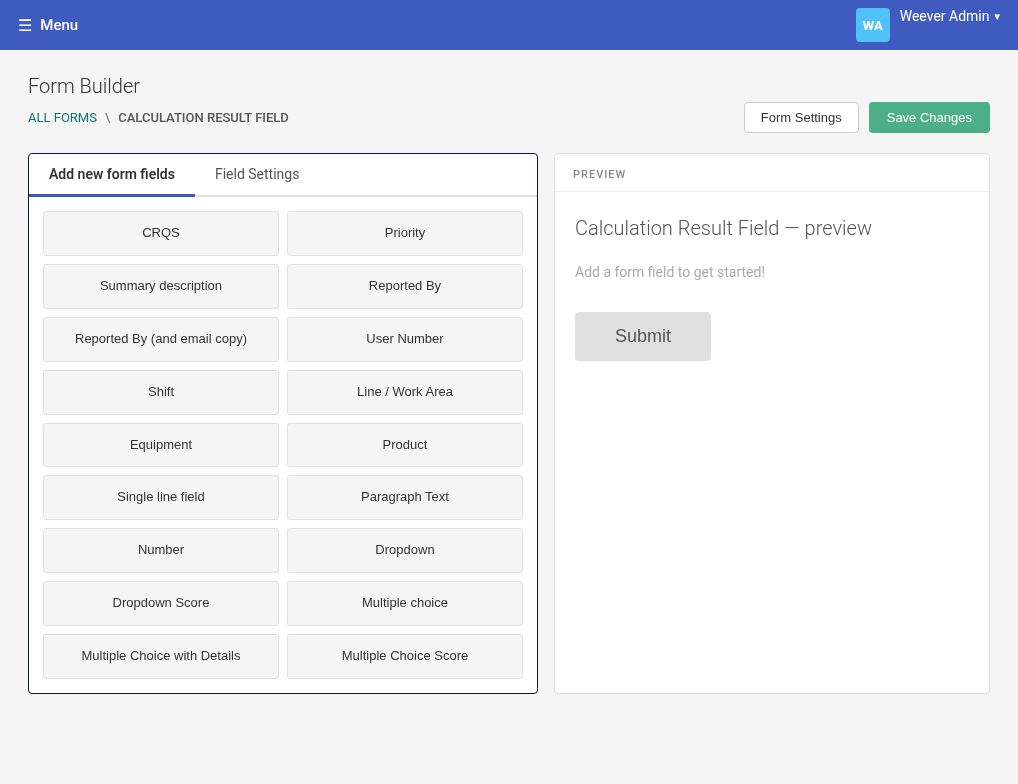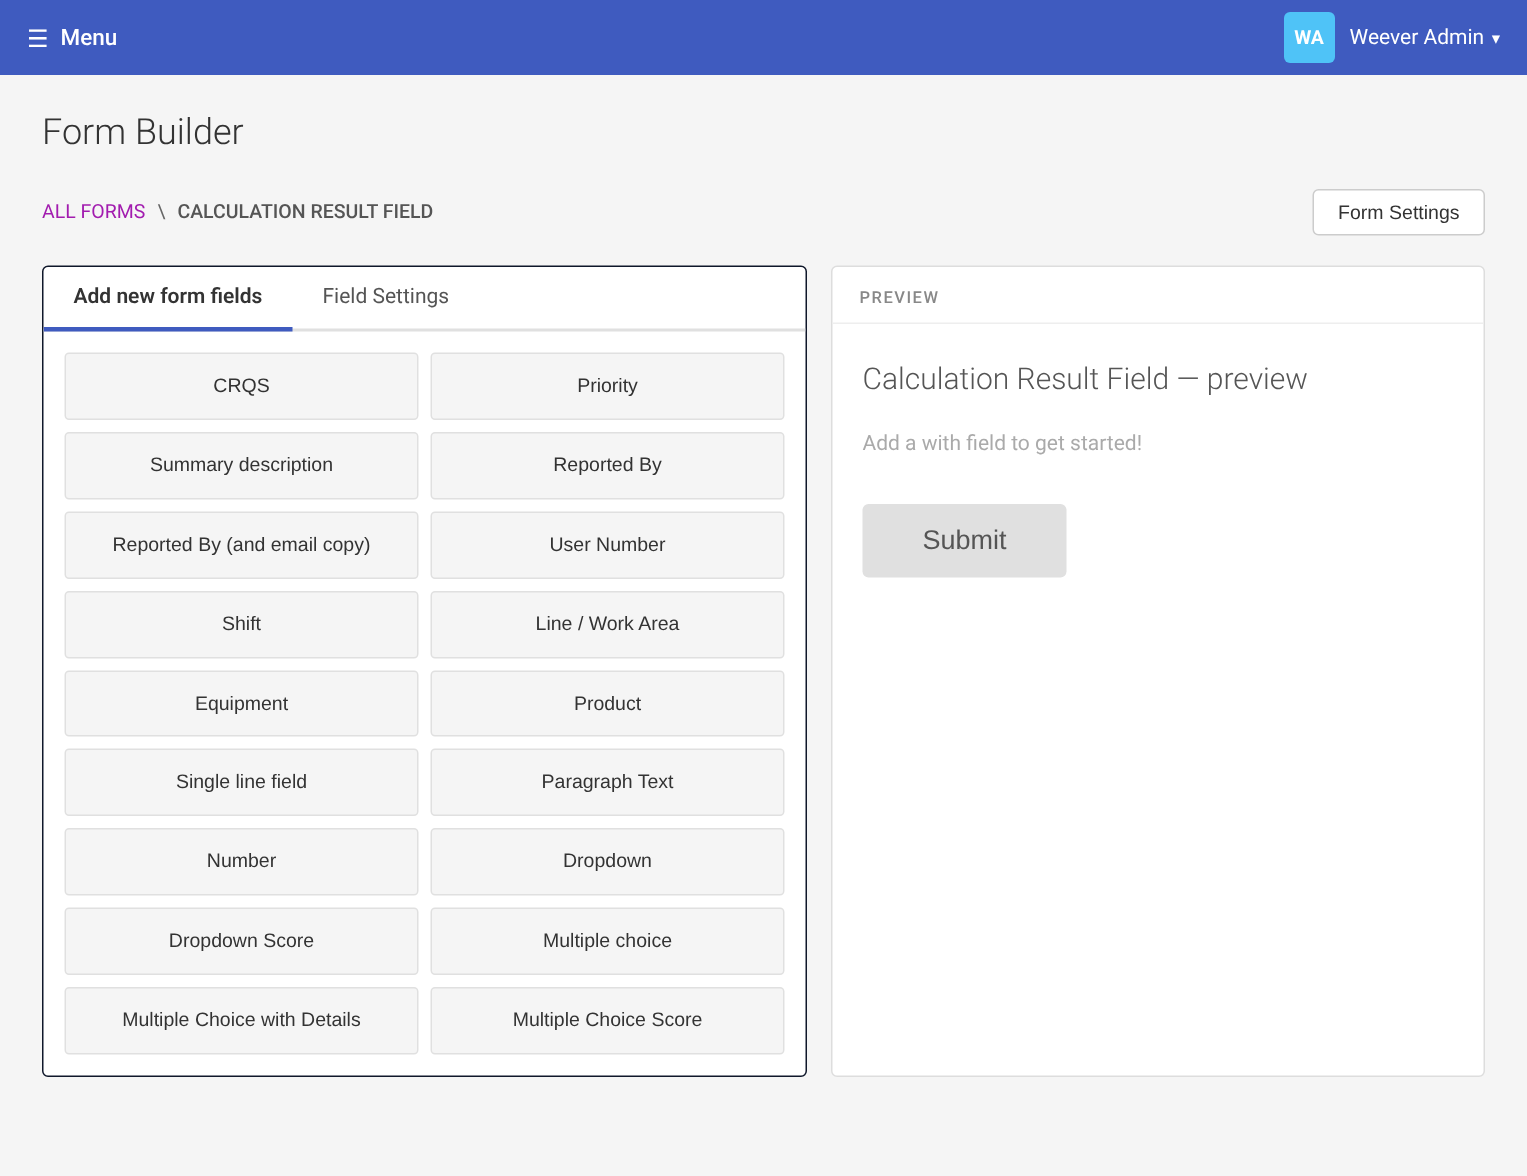--- a/index.html
+++ b/index.html
@@ -18,21 +18,21 @@
     .navbar-left {
       display: flex;
       align-items: center;
       gap: 8px;
       font-size: 15px;
       font-weight: 500;
     }
     .hamburger-icon { font-size: 16px; }
     .navbar-right {
       display: flex;
-      align-items: center;
+      align-items: flex-start;
       gap: 10px;
       padding-left: 39px;
     }
     .avatar-badge {
       background: #4fc3f7;
       color: white;
       width: 34px;
       height: 34px;
       border-radius: 4px;
       display: flex;
@@ -48,39 +48,39 @@
       align-items: center;
       gap: 5px;
     }
     .caret { font-size: 11px; }
 
     
     .main-content {
       padding: 24px 28px;
     }
     .page-title {
-      font-size: 24px;
+      font-size: 20px;
       font-weight: 300;
       color: #333;
-      margin-bottom: 24px;
+      margin-bottom: 4px;
     }
     .breadcrumb-bar {
       display: flex;
       align-items: center;
       justify-content: space-between;
       margin-bottom: 20px;
     }
     .breadcrumb {
       display: flex;
       align-items: center;
       gap: 8px;
       font-size: 13px;
     }
     .breadcrumb-link {
-      color: #a21caf;
+      color: #0f766e;
       text-decoration: none;
       font-size: 13px;
       cursor: pointer;
     }
     .breadcrumb-sep { color: #666; font-size: 13px; }
     .breadcrumb-current { color: #555; font-size: 13px; font-weight: 500; }
     .breadcrumb-actions {
       display: flex;
       gap: 10px;
     }
@@ -217,20 +217,21 @@
   <h1 class="page-title">Form Builder</h1>
 
   <div class="breadcrumb-bar">
     <div class="breadcrumb">
       <a class="breadcrumb-link">ALL FORMS</a>
       <span class="breadcrumb-sep">\</span>
       <span class="breadcrumb-current">CALCULATION RESULT FIELD</span>
     </div>
     <div class="breadcrumb-actions">
       <button class="btn-form-settings">Form Settings</button>
+      <button class="btn-save-changes">Save Changes</button>
     </div>
   </div>
 
   <div class="panels">
 
     <div class="left-panel">
       <div class="tabs">
         <div class="tab active">Add new form fields</div>
         <div class="tab">Field Settings</div>
       </div>
@@ -262,19 +263,19 @@
 
         <button class="field-btn">Multiple Choice with Details</button>
         <button class="field-btn">Multiple Choice Score</button>
       </div>
     </div>
 
     <div class="right-panel">
       <div class="preview-label">PREVIEW</div>
       <div class="preview-body">
         <div class="preview-title">Calculation Result Field — preview</div>
-        <div class="preview-empty">Add a with field to get started!</div>
+        <div class="preview-empty">Add a form field to get started!</div>
         <button class="preview-submit">Submit</button>
       </div>
     </div>
 
   </div>
 </div>
 
 </body></html>

